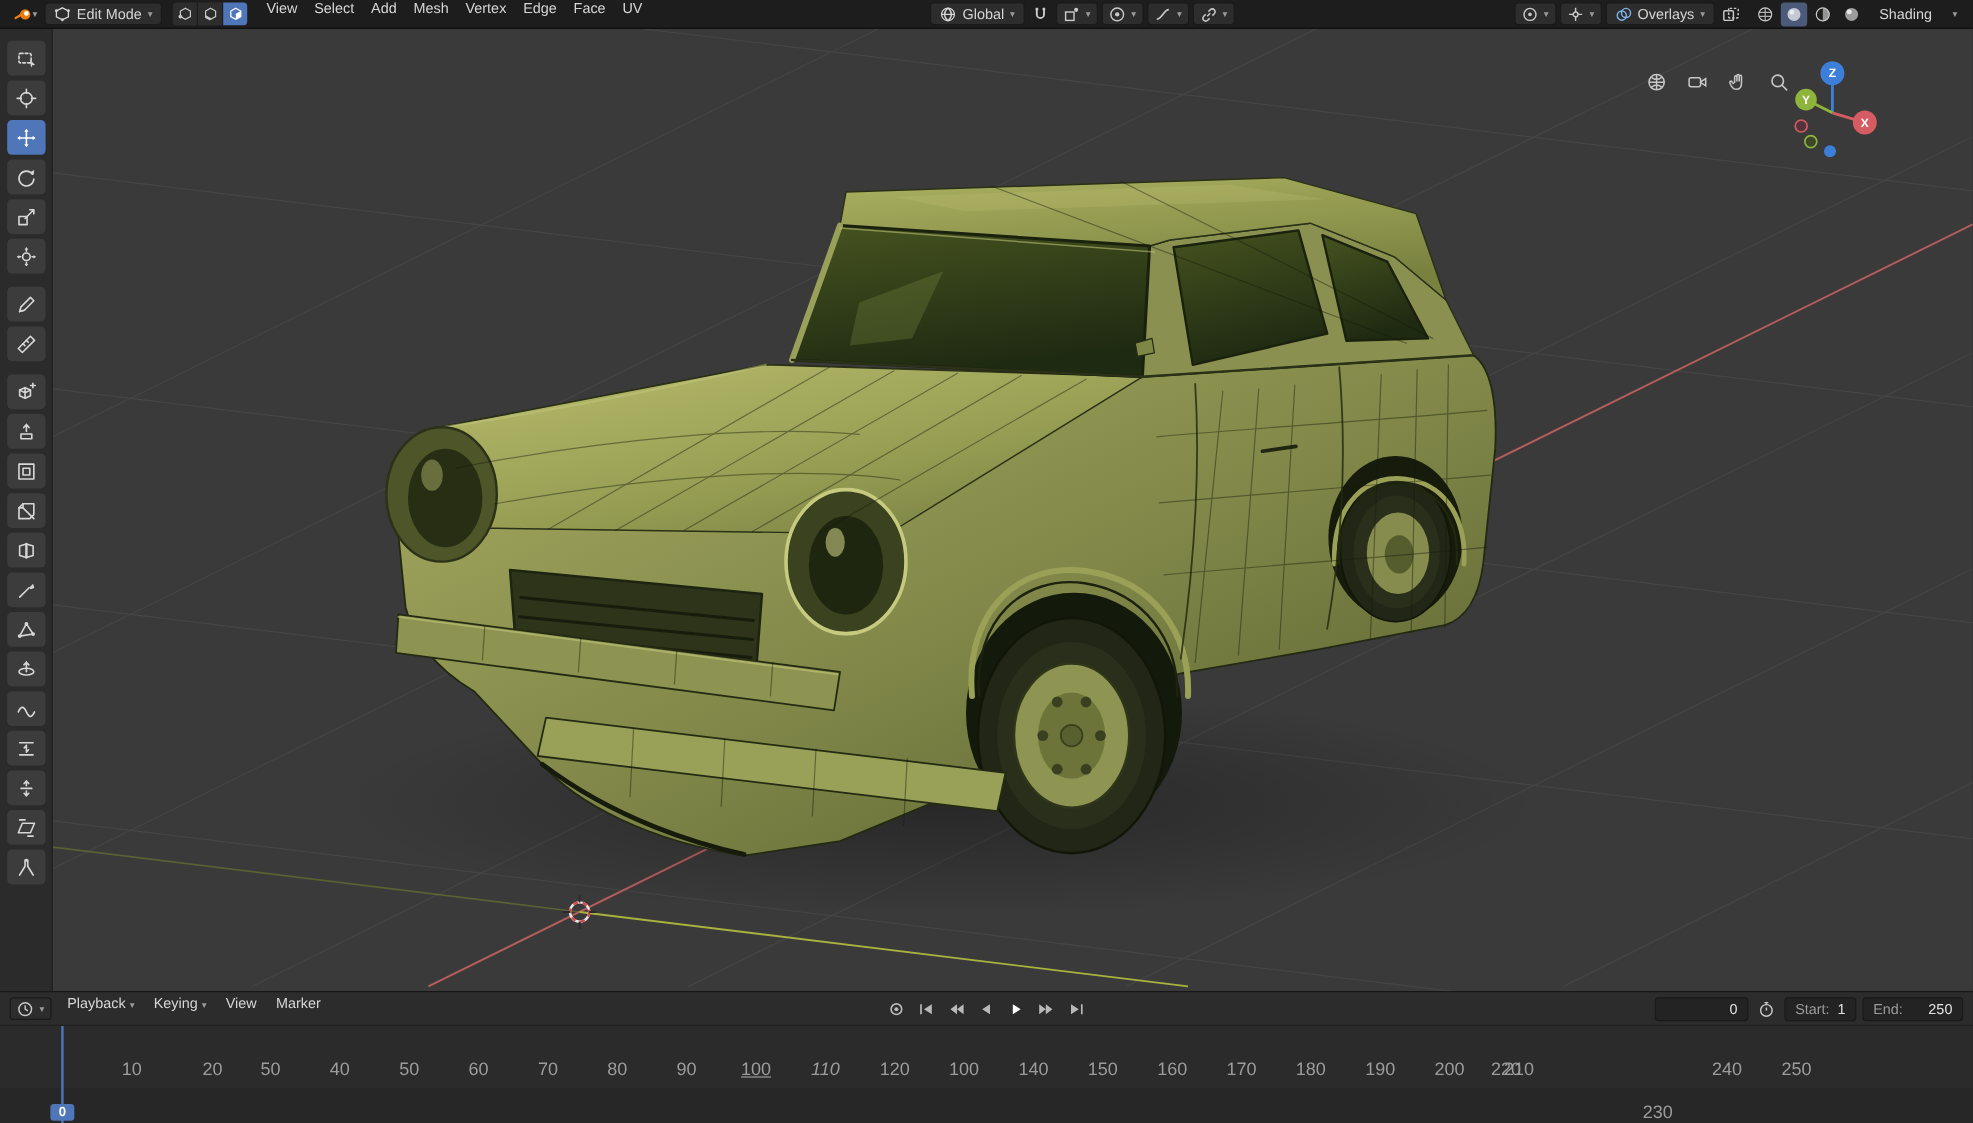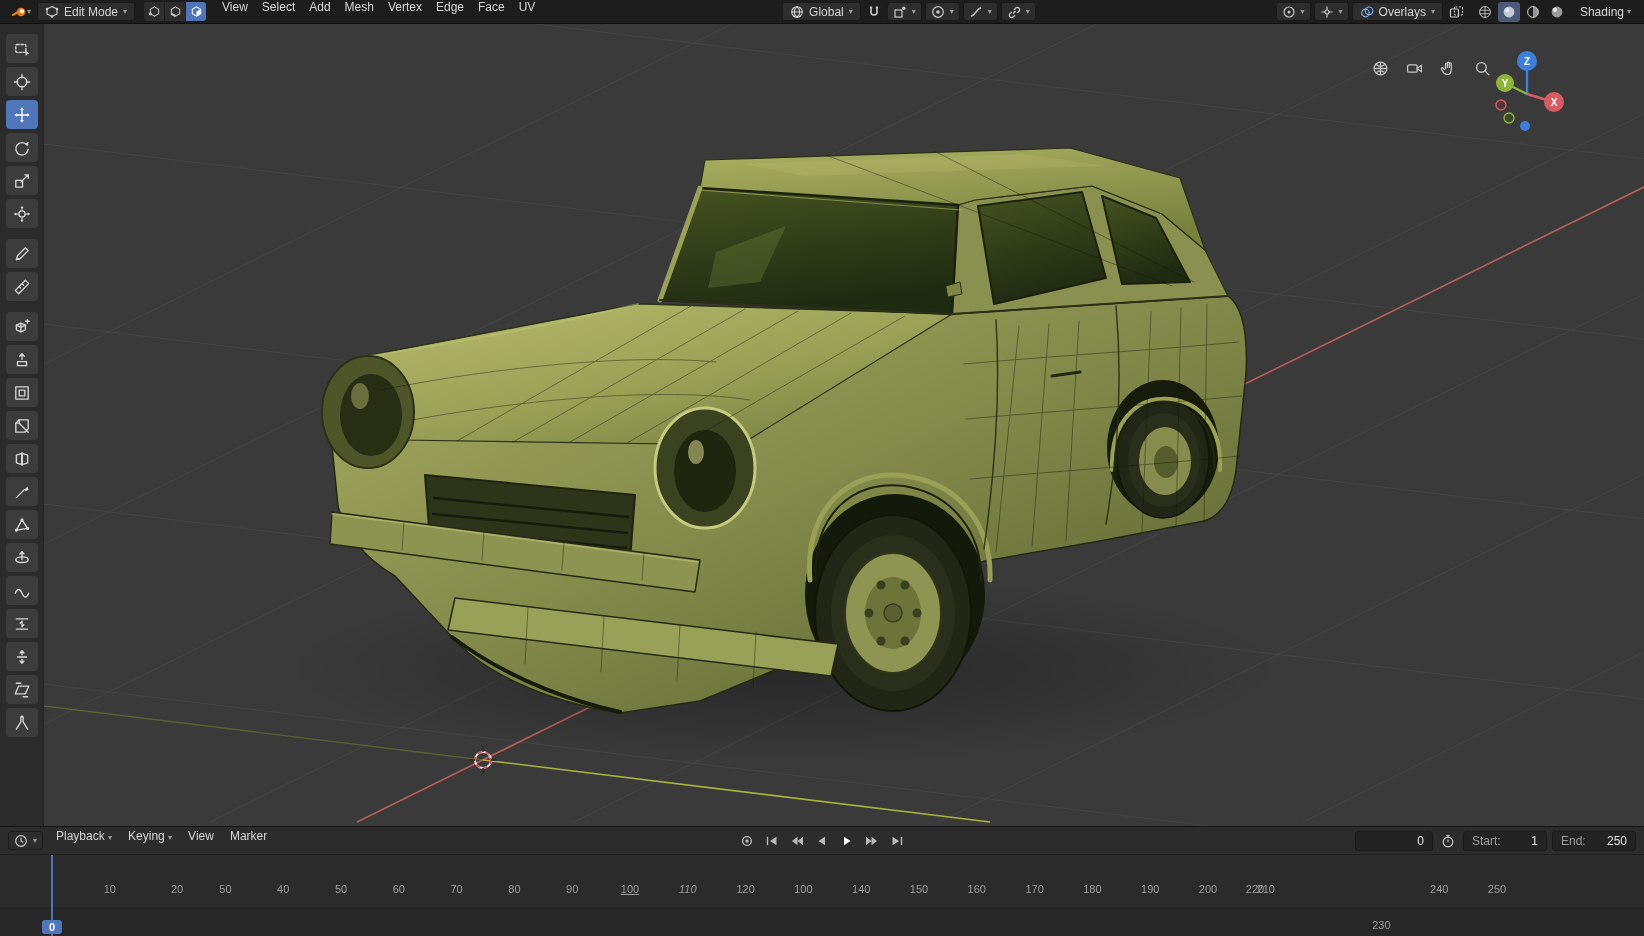--- a/index.html
+++ b/index.html
@@ -16,21 +16,21 @@
 .menu-item{padding:0 7px;height:32px;line-height:22px;border-radius:3px;color:#d6d6d6;cursor:default}
 .seg{display:flex;gap:1px;margin:0 6px}
 .sbtn{width:20px;height:19px;display:flex;align-items:center;justify-content:center;background:#2d2d2d;color:#c7c7c7}
 .sbtn:first-child{border-radius:3px 0 0 3px}
 .sbtn:last-child{border-radius:0 3px 3px 0}
 .sbtn.on{background:#4f76b8;color:#fff}
 .spacer{flex:1}
 .shade-group{display:flex;gap:2px;align-items:center;margin:0 4px}
 .shade{width:22px;height:20px;display:flex;align-items:center;justify-content:center;border-radius:3px;color:#c9c9c9}
 .shade.on{background:#4a5a78;color:#fff}
-.label-btn{display:flex;align-items:center;gap:3px;padding:0 5px;color:#d6d6d6}
+.label-btn{display:flex;align-items:center;gap:17px;padding:0 5px;color:#d6d6d6}
 
 
 .toolbar{position:absolute;left:0;top:24px;width:44px;height:802px;background:#2b2b2b;border-right:1px solid #222;
   display:flex;flex-direction:column;align-items:center;padding-top:8px;z-index:5}
 .tool{width:32px;height:29px;margin:2px 0;border-radius:4px;background:#3c3c3c;display:flex;align-items:center;justify-content:center;color:#d6d6d6}
 .tool svg{stroke:currentColor}
 .tool.active{background:#4f76b8;color:#fff}
 .tool.gap{margin-top:9px}
 
 
@@ -46,21 +46,21 @@
 .tl-bar{height:28px;display:flex;align-items:center;padding:0 8px;background:#2c2c2c;border-bottom:1px solid #1f1f1f;position:relative}
 .tl-menus{display:flex;align-items:center;gap:2px}
 .transport{position:absolute;left:50%;top:4px;transform:translateX(-50%);display:flex;align-items:center;gap:3px}
 .tp{width:22px;height:20px;border-radius:3px;display:flex;align-items:center;justify-content:center;color:#b9b9b9;background:transparent}
 .tp.bright{color:#fff}
 .tl-right{position:absolute;right:8px;top:4px;display:flex;gap:5px;align-items:center}
 .field{height:20px;background:#232323;border:1px solid #191919;border-radius:3px;display:flex;align-items:center;padding:0 8px;gap:6px;color:#9b9b9b}
 .field .val{color:#e2e2e2}
 .frame-field{width:78px;justify-content:flex-end;color:#e2e2e2}
 .ruler{position:relative;height:81px;background:linear-gradient(#2b2b2b 0 52px,#272727 52px 100%)}
-.tick{position:absolute;top:28px;transform:translateX(-50%);color:#9c9c9c;font-size:11px}
+.tick{position:absolute;top:28px;transform:translateX(-50%);color:#9c9c9c;font-size:15px}
 .playhead{position:absolute;top:0;bottom:0;width:0}
 .ph-line{position:absolute;top:0;bottom:0;left:-1px;width:2px;background:#4f76b8}
 .ph-chip{position:absolute;bottom:2px;left:0;transform:translateX(-50%);background:#4f76b8;color:#fff;
   font-size:11px;font-weight:bold;padding:1px 7px;border-radius:3px}
 svg{display:block}
 </style>
 </head>
 <body>
 
 <div class="topbar">
@@ -619,21 +619,21 @@
     <div class="tl-right">
       <div class="field frame-field">
         <span class="val">0</span>
       </div>
       <div class="icon-btn">
         <svg width="14" height="14" viewBox="0 0 14 14" fill="none" stroke="#c9c9c9" stroke-width="1.2">
           <circle cx="7" cy="8" r="4.8"></circle>
             <path d="M7 5.5V8M5.4 1.5h3.2M7 1.5v1.7"></path>
         </svg>
       </div>
-      <div class="field" style="width:84px">
+      <div class="field" style="width:60px">
         <span>Start:</span>
         <span class="val" style="margin-left:auto">1</span>
       </div>
       <div class="field" style="width:84px">
         <span>End:</span>
         <span class="val" style="margin-left:auto">250</span>
       </div>
     </div>
   </div>
 

